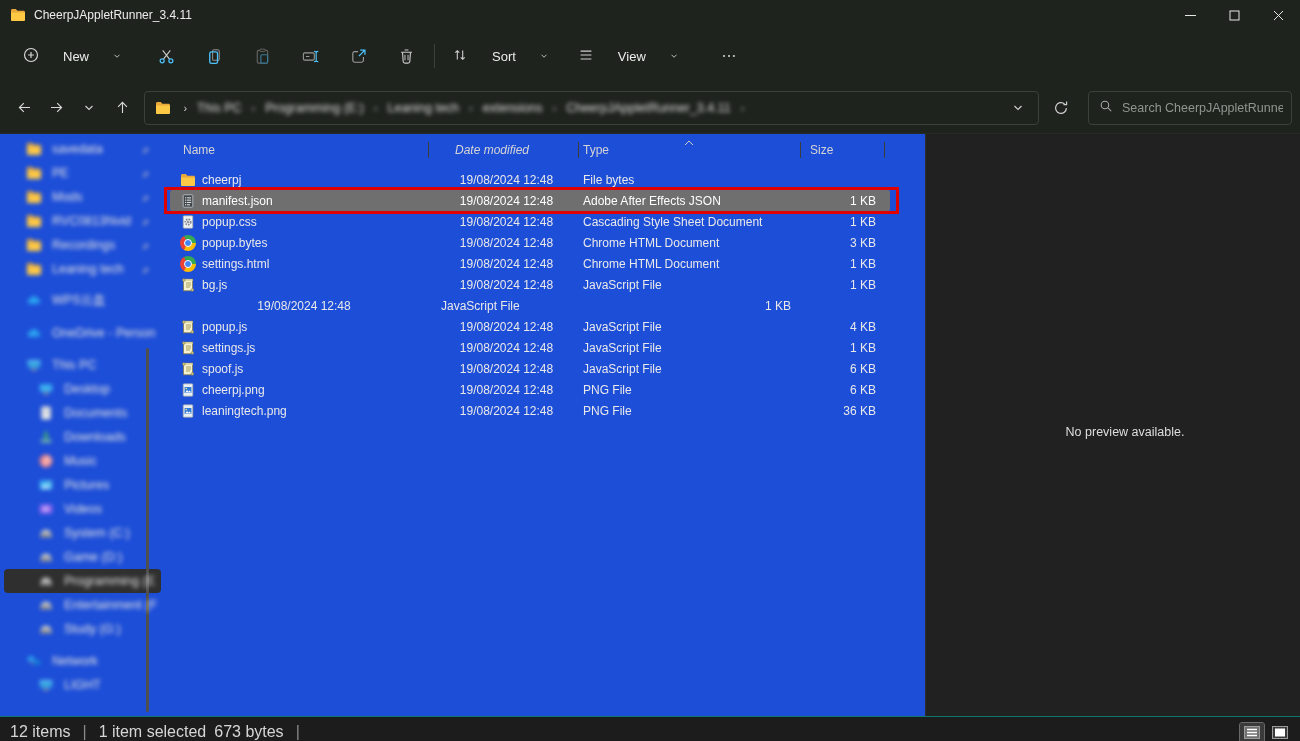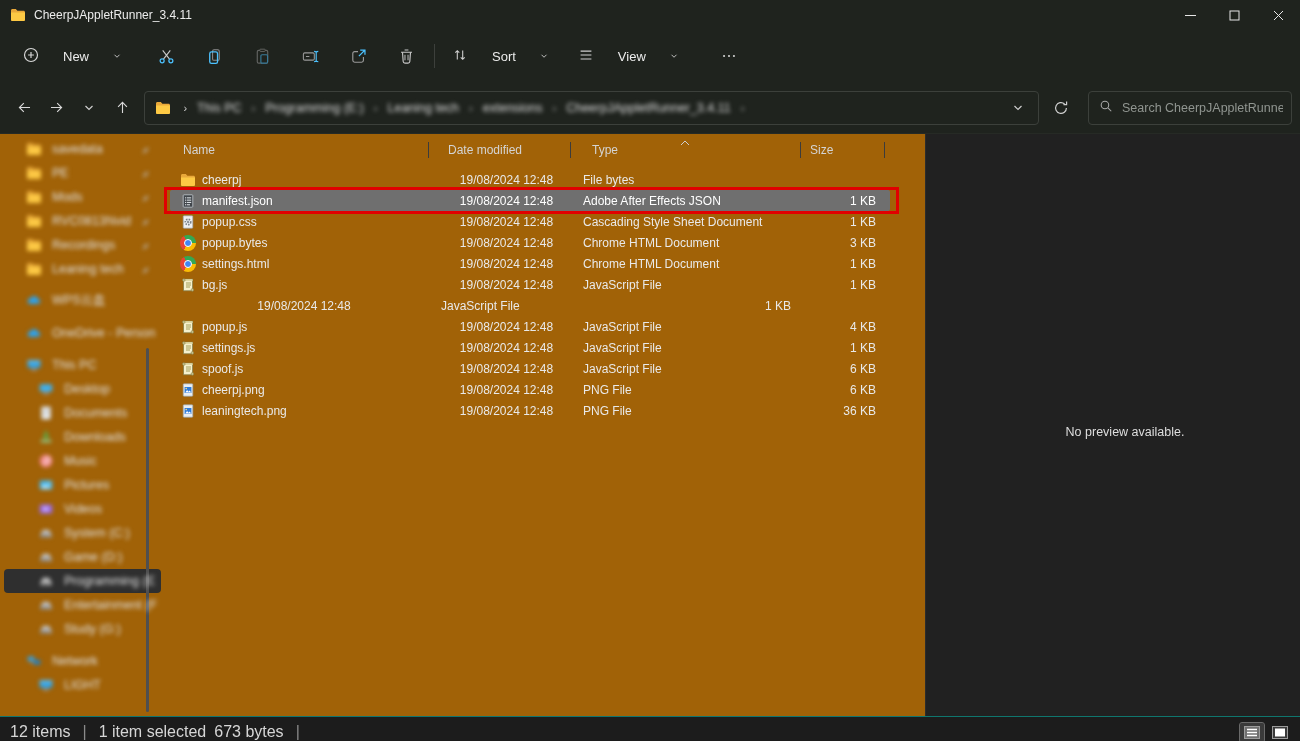--- a/index.html
+++ b/index.html
@@ -1,18 +1,18 @@
 <!DOCTYPE html>
 <html><head>
 <meta charset="utf-8">
 <style>
   * { margin:0; padding:0; box-sizing:border-box; }
   html,body { width:1300px; height:741px; background:#181818; overflow:hidden;
     font-family:"Liberation Sans","DejaVu Sans",sans-serif; }
-  .window { position:relative; width:1300px; height:741px; background:#a16207; color:#e8e8e8; }
+  .window { position:relative; width:1300px; height:741px; background:#1d4ed8; color:#e8e8e8; }
 
   
   .titlebar { height:30px; background:#1f231e; display:flex; align-items:center; padding-left:10px; }
   .titlebar .app-ic { width:16px; height:16px; margin-right:8px; flex:0 0 auto; }
   .titlebar .t-text { font-size:12px; color:#ececec; }
   .caption { margin-left:auto; display:flex; height:30px; }
   .cap-btn { width:44px; height:30px; display:flex; align-items:center; justify-content:center; }
 
   
   .toolbar { height:52px; background:#1f231e; display:flex; align-items:center; padding-left:14px; }
@@ -46,22 +46,22 @@
   .side-ic { width:16px; height:16px; flex:0 0 auto; margin-right:10px; }
   .side-lbl { font-size:12.5px; color:#e2e2e2; white-space:nowrap; overflow:hidden; }
   .side-pin { width:12px; height:12px; margin-left:auto; margin-right:10px; flex:0 0 auto; }
   .side-scroll { position:absolute; right:16px; top:214px; width:3px; height:364px; background:#4f4f4f; border-radius:2px; }
 
   
   .filelist { width:760px; position:relative; flex:0 0 auto; }
   .fl-header { display:grid; grid-template-columns:263px 142px 230px 85px; height:32px; align-items:center; font-size:12px; color:#d4d4d4; }
   .fl-h-cell { position:relative; height:100%; display:flex; align-items:center; }
   .fl-h-cell.c-name { padding-left:18px; }
-  .fl-h-cell.c-date { padding-left:20px; }
-  .fl-h-cell.c-type { padding-left:22px; }
+  .fl-h-cell.c-date { padding-left:27px;font-style:italic; }
+  .fl-h-cell.c-type { padding-left:5px;margin-left:8px; }
   .fl-h-cell.c-size { padding-left:10px; }
   .fl-h-cell.c-date::before, .fl-h-cell.c-type::before, .fl-h-cell.c-size::before,
   .fl-h-cell.c-size::after { content:""; position:absolute; top:8px; bottom:8px; width:1px; background:#3c3c3c; }
   .fl-h-cell::before { left:0; }
   .fl-h-cell.c-size::after { right:0; }
   .sort-caret { position:absolute; left:calc(50% - 5px); top:1px; }
 
   .rows { margin-top:3px; }
   .frow { display:grid; grid-template-columns:263px 142px 230px 85px; width:720px; margin-left:5px; height:21px; align-items:center; font-size:12px; color:#e9e9e9; border-radius:2px; }
   .frow.selected { background:#6f6f6f; color:#ffffff; }

